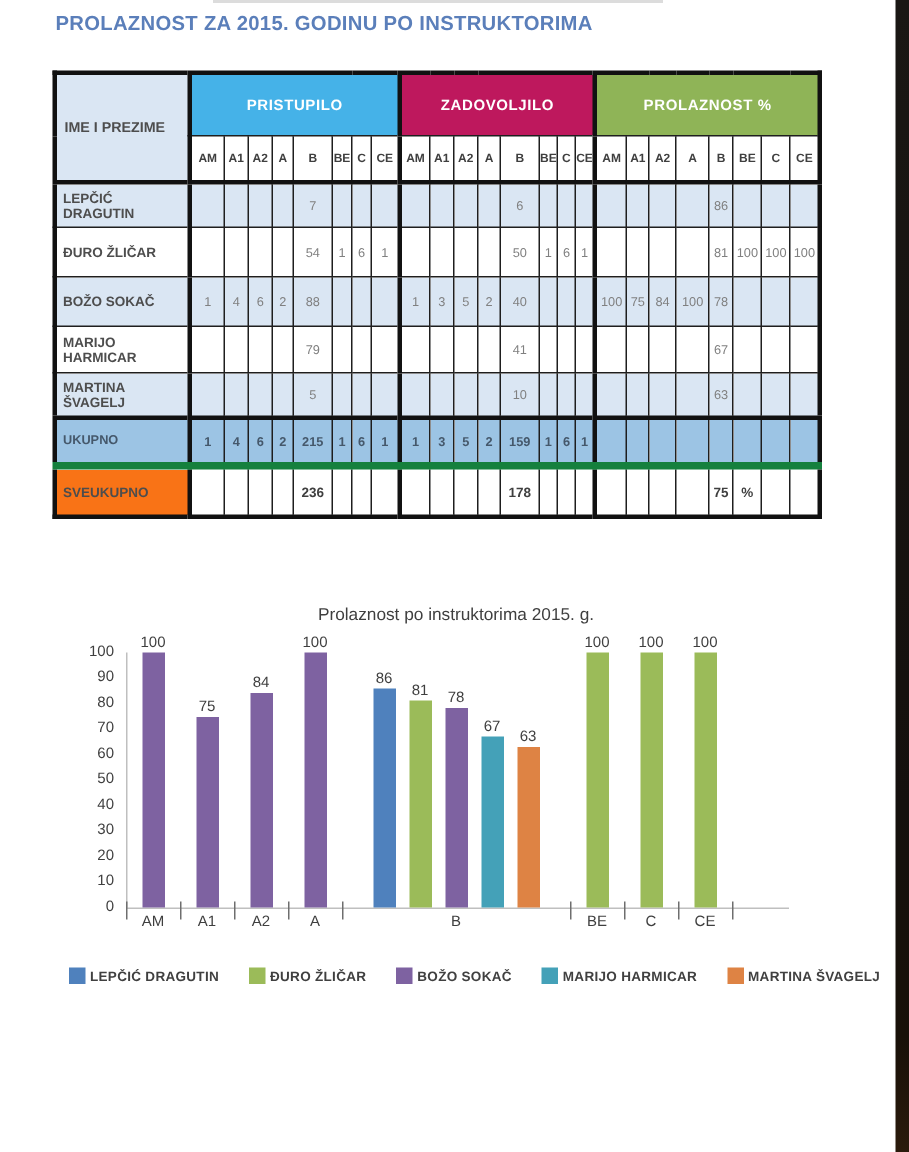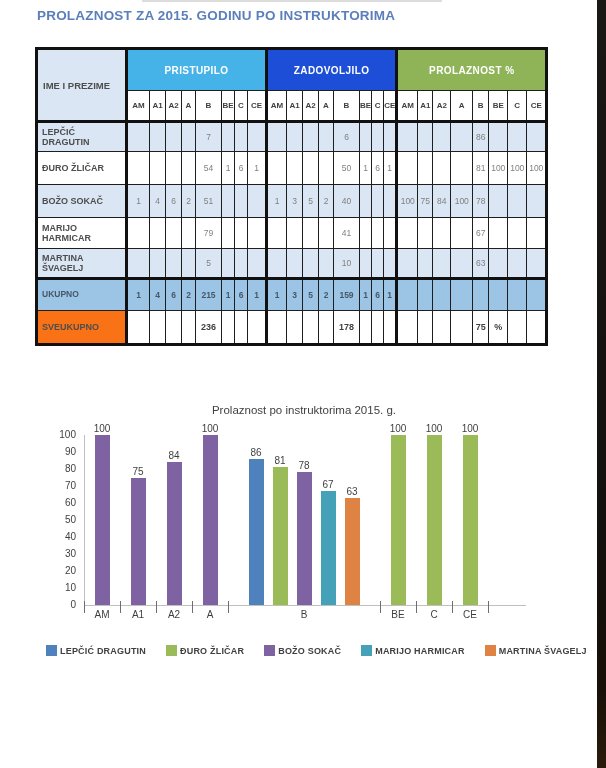--- a/index.html
+++ b/index.html
@@ -24,21 +24,21 @@
   .results th.grp{color:#fff;font-size:10px;font-weight:bold;letter-spacing:0.4px;}
   .results th.sub{height:29px;background:#fff;font-size:8px;font-weight:bold;color:#3f3f3f;}
   .results th.corner{background:#dae6f3;font-size:9.5px;font-weight:bold;color:#4d4d4d;
     text-align:left;padding-left:5px;border-right:3px solid #111;}
   .results thead{border-bottom:3px solid #111;}
   .results td.c-name{border-right:3px solid #111;text-align:left;padding:2px 4px;
     font-weight:bold;font-size:9px;color:#4d4d4d;line-height:1.15;}
   .results td.val{font-size:8.5px;color:#808080;}
   tr.r-light td{background:#dae6f3;}
   tr.r-white td{background:#ffffff;}
-  tr.r-total{border-top:3px solid #111;border-bottom:1px solid #15803d;}
+  tr.r-total{border-top:3px solid #111;border-bottom:5px solid #15803d;}
   tr.r-total td{background:#9cc4e4;}
   tr.r-total td.val,tr.r-total td.c-name{font-weight:bold;color:#45586b;font-size:8.5px;}
   tr.r-grand td{background:#ffffff;}
   tr.r-grand td.c-name{background:#f97316;}
   tr.r-grand td.val{font-weight:bold;color:#3f3f3f;font-size:9px;}
 
   
   .chart{position:absolute;left:38px;top:404px;width:532px;}
   .chart-title{text-align:center;font-size:11.5px;color:#3f3f3f;height:15px;margin-bottom:16px;}
   .plot{position:relative;height:196px;}
@@ -94,21 +94,21 @@
       <col style="width: 22px;">
       <col style="width: 16px;">
       <col style="width: 19px;">
       <col style="width: 19px;">
       <col style="width: 20px;">
     </colgroup>
   <thead>
       <tr class="grp-row">
         <th class="corner" rowspan="2">IME I PREZIME</th>
         <th class="grp gs" colspan="8" style="background: rgb(69, 178, 232);">PRISTUPILO</th>
-        <th class="grp gs" colspan="8" style="background: #1d4ed8;">ZADOVOLJILO</th>
+        <th class="grp gs" colspan="8" style="background: #be185d;">ZADOVOLJILO</th>
         <th class="grp gs" colspan="8" style="background: rgb(143, 180, 87);">PROLAZNOST %</th>
       </tr>
       <tr class="sub-row" style="height: 29px;">
         <th class="sub gs">AM</th>
         <th class="sub">A1</th>
         <th class="sub">A2</th>
         <th class="sub">A</th>
         <th class="sub">B</th>
         <th class="sub">BE</th>
         <th class="sub">C</th>
@@ -185,21 +185,21 @@
         <td class="val">100</td>
         <td class="val">100</td>
         <td class="val">100</td>
       </tr>
       <tr class="r-light" style="height: 33px;">
         <td class="c-name">BOŽO SOKAČ</td>
         <td class="val gs">1</td>
         <td class="val">4</td>
         <td class="val">6</td>
         <td class="val">2</td>
-        <td class="val">51</td>
+        <td class="val">88</td>
         <td class="val"></td>
         <td class="val"></td>
         <td class="val"></td>
         <td class="val gs">1</td>
         <td class="val">3</td>
         <td class="val">5</td>
         <td class="val">2</td>
         <td class="val">40</td>
         <td class="val"></td>
         <td class="val"></td>

